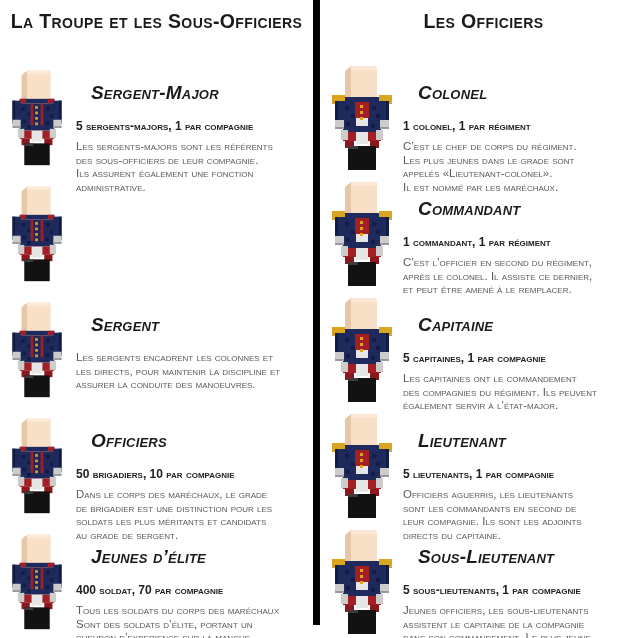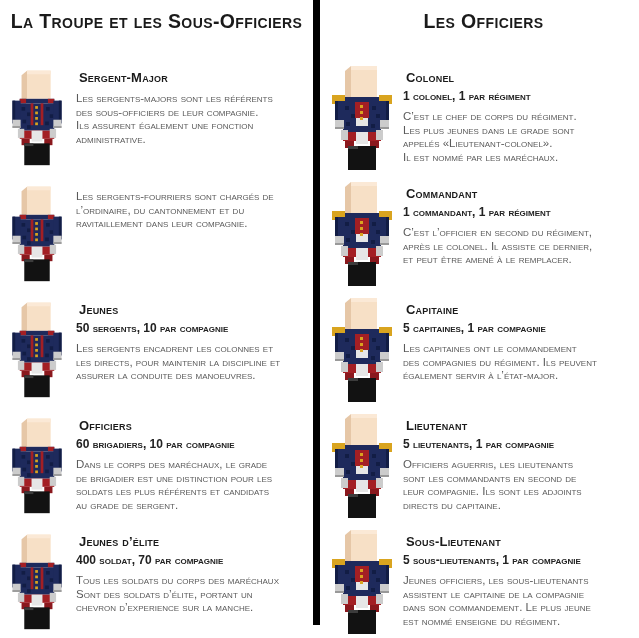--- a/index.html
+++ b/index.html
@@ -27,21 +27,21 @@
     font-variant:small-caps;font-weight:700;font-size:19.5px;letter-spacing:.4px;
     color:var(--title_text);
   }
   .entries{margin-top:29px;}
   .entry{height:116px;display:flex;align-items:flex-start;}
   .fig{flex:none;margin-left:7px;width:60px;height:110px;}
   .col-right .fig{margin-left:9px;width:66px;}
   .fig svg{display:block;width:100%;height:100%;}
   .info{margin-left:9px;padding-top:5px;font-variant:small-caps;}
   .col-right .info{margin-left:8px;}
-  h2{margin:3px;font-size:13px;font-weight:700;letter-spacing:.2px;color:var(--title_text);}
+  h2{margin:15px;font-size:19px;font-weight:700;letter-spacing:.2px;color:var(--title_text);font-style:italic;}
   .count{margin:4px 0 0;font-size:12px;font-weight:700;color:#222222;}
   .desc{
     margin:7px 0 0;font-size:11.5px;font-weight:400;line-height:13.5px;
     color:var(--desc_text);white-space:pre-line;width:244px;
   }
   
   .c-skin{fill:var(--skin);} .c-skin-sh{fill:var(--skin_shadow);} .c-skin-hi{fill:var(--skin_highlight);}
   .c-navy{fill:var(--navy);} .c-navy-dk{fill:var(--navy_dark);}
   .c-red{fill:var(--red);} .c-red-dk{fill:var(--red_dark);}
   .c-gold{fill:var(--gold);}
@@ -143,67 +143,64 @@
     <div class="entries">
 
       <article class="entry">
         <div class="fig">
             <svg>
               <use href="#fig-troop"></use>
             </svg>
           </div>
         <div class="info">
           <h2>Sergent-Major</h2>
+          <p class="count">5 sergents-majors, 1 par compagnie</p>
           <p class="desc">Les sergents-majors sont les référents
 des sous-officiers de leur compagnie.
 Ils assurent également une fonction
 administrative.</p>
         </div>
       </article>
 
       <article class="entry">
         <div class="fig">
             <svg>
               <use href="#fig-troop"></use>
             </svg>
           </div>
         <div class="info">
-          <p class="desc">Les sergents-fourriers sont chargés de
-l’ordinaire, du cantonnement et du
-ravitaillement dans leur compagnie.</p>
-        </div>
-      </article>
-
-      <article class="entry">
-        <div class="fig">
-            <svg>
-              <use href="#fig-troop"></use>
-            </svg>
-          </div>
-        <div class="info">
-          <h2>Jeunes</h2>
-          <p class="count">50 sergents, 10 par compagnie</p>
+        </div>
+      </article>
+
+      <article class="entry">
+        <div class="fig">
+            <svg>
+              <use href="#fig-troop"></use>
+            </svg>
+          </div>
+        <div class="info">
+          <h2>Sergent</h2>
           <p class="desc">Les sergents encadrent les colonnes et
 les directs, pour maintenir la discipline et
 assurer la conduite des manoeuvres.</p>
         </div>
       </article>
 
       <article class="entry">
         <div class="fig">
             <svg>
               <use href="#fig-troop"></use>
             </svg>
           </div>
         <div class="info">
           <h2>Officiers</h2>
-          <p class="count">60 brigadiers, 10 par compagnie</p>
+          <p class="count">50 brigadiers, 10 par compagnie</p>
           <p class="desc">Dans le corps des maréchaux, le grade
 de brigadier est une distinction pour les
-soldats les plus référents et candidats
+soldats les plus méritants et candidats
 au grade de sergent.</p>
         </div>
       </article>
 
       <article class="entry">
         <div class="fig">
             <svg>
               <use href="#fig-troop"></use>
             </svg>
           </div>

